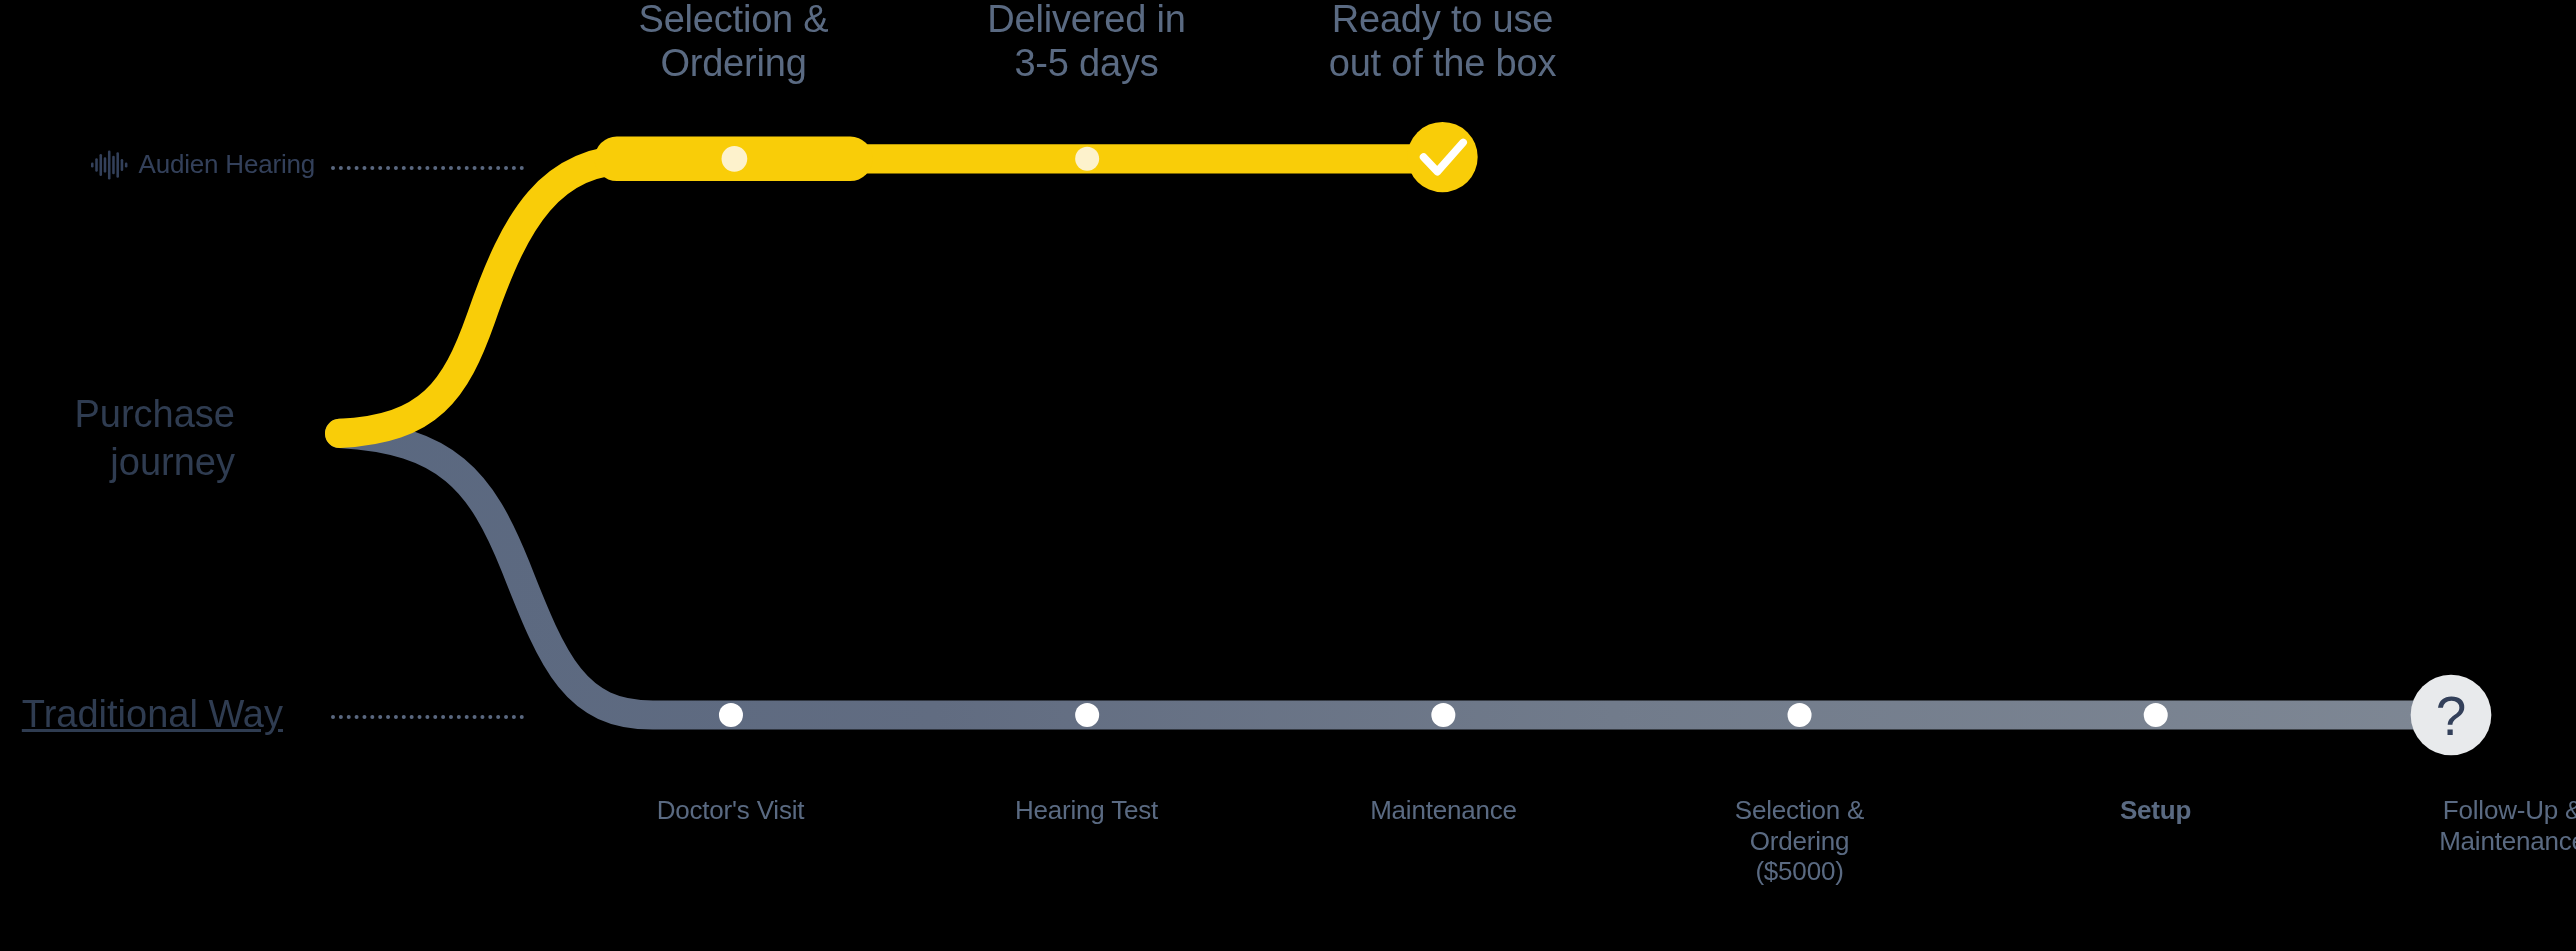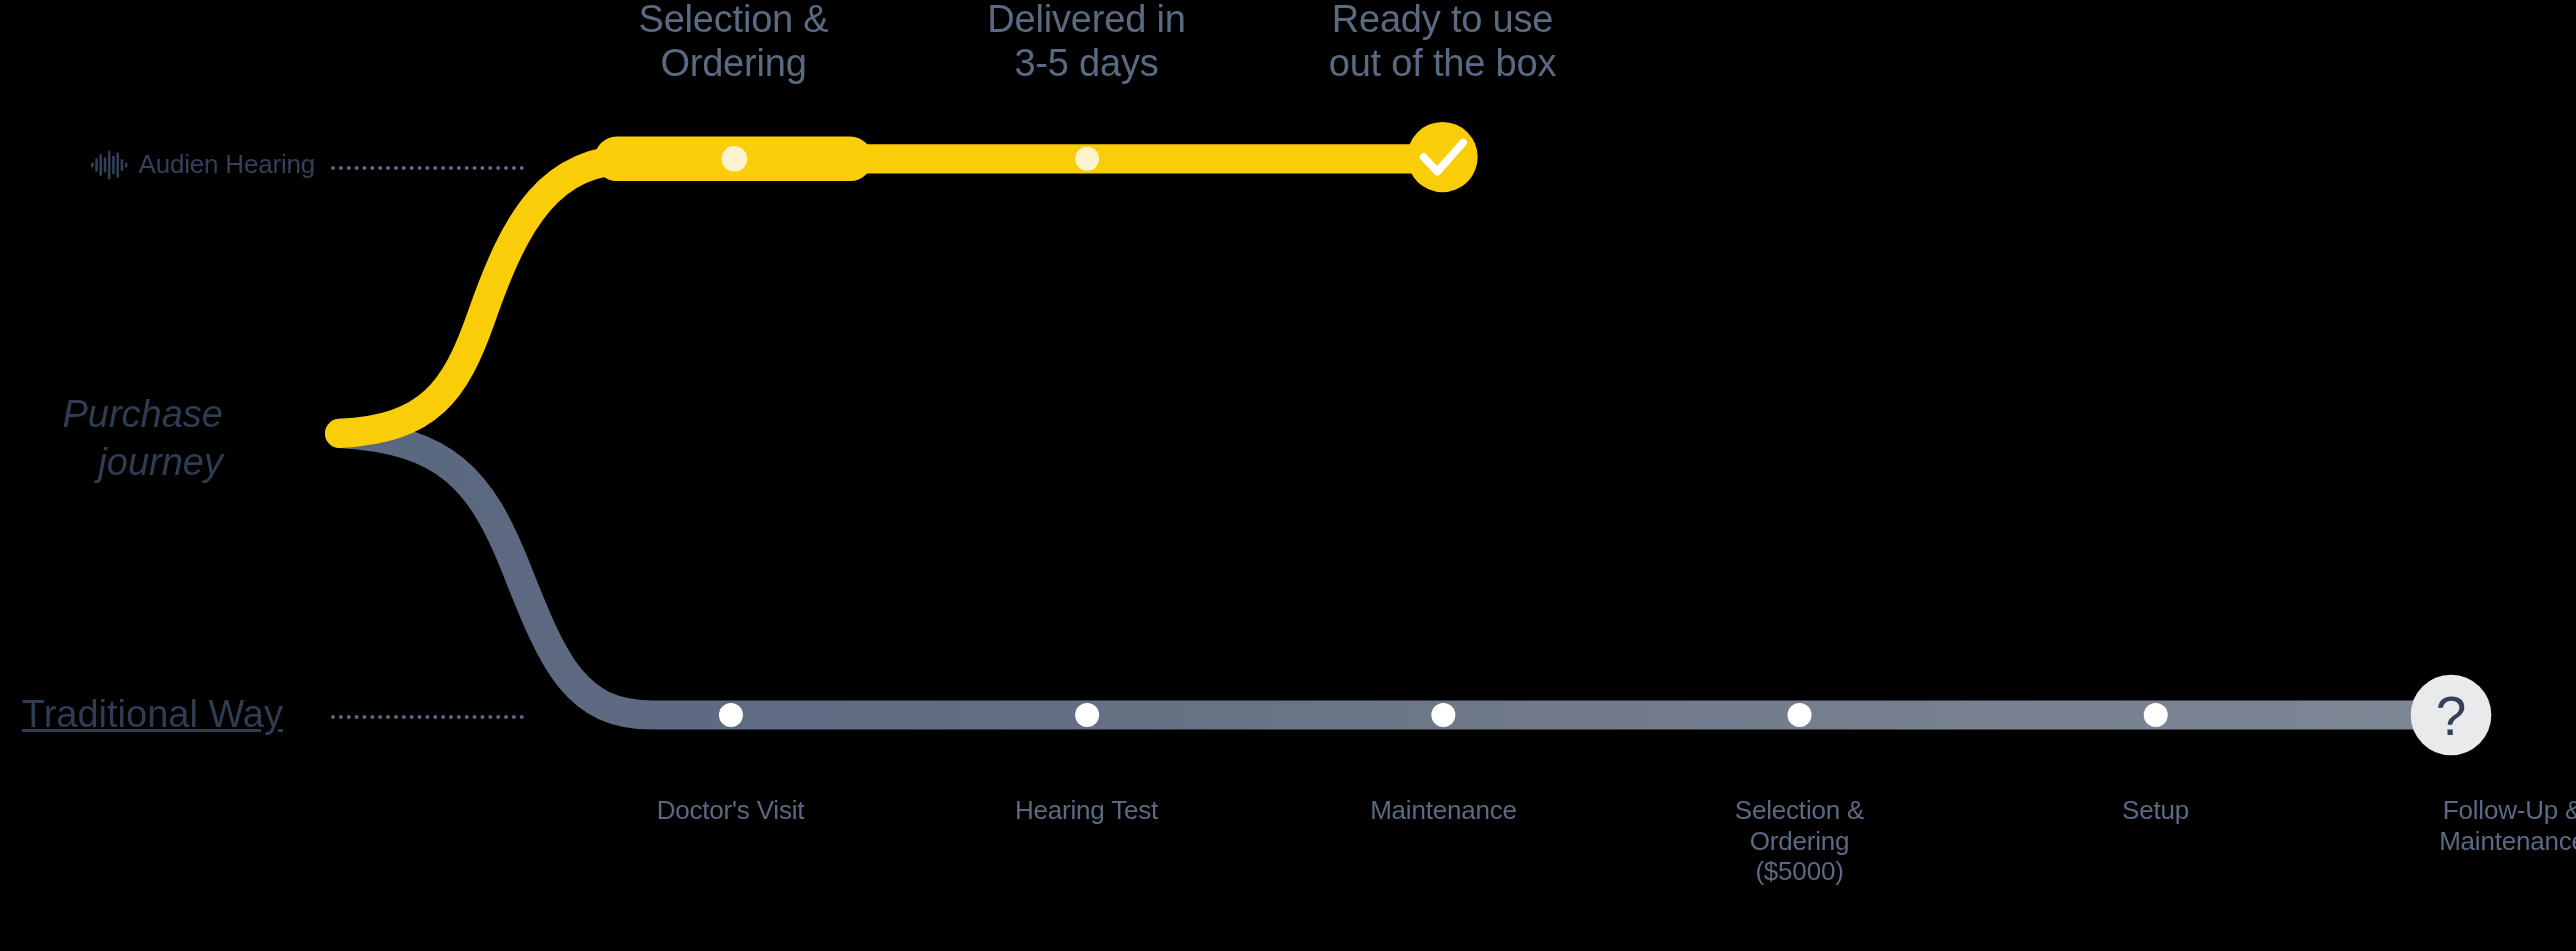--- a/index.html
+++ b/index.html
@@ -149,21 +149,21 @@
         <rect x="20" y="3" width="3" height="34" rx="1.5"></rect>
         <rect x="25" y="9" width="3" height="22" rx="1.5"></rect>
         <rect x="30" y="5" width="3" height="30" rx="1.5"></rect>
         <rect x="35" y="13" width="3" height="14" rx="1.5"></rect>
         <rect x="40" y="17" width="3" height="6" rx="1.5"></rect>
       </g>
     </svg>
     <span id="brand-name">Audien Hearing</span>
   </div>
 
-  <div class="row-label" style="left:0; top:391px; width:223px;font-style:italic;">Purchase
+  <div class="row-label" style="left:12px; top:391px; width:223px;">Purchase
 journey</div>
 
   <div class="row-label muted" style="left:0; top:691px; width:283px;text-decoration:underline;">Traditional Way</div>
 
   <div class="lbl lbl-top" style="left:519px; top:-3.4px; width:429px;">Selection &amp;
 Ordering</div>
 
   <div class="lbl lbl-top" style="left:872px; top:-3.4px; width:429px;">Delivered in
 3-5 days</div>
 
@@ -173,19 +173,19 @@
   <div class="lbl lbl-bottom" style="left:516px; top:795px; width:429px;">Doctor's Visit</div>
 
   <div class="lbl lbl-bottom" style="left:872px; top:795px; width:429px;">Hearing Test</div>
 
   <div class="lbl lbl-bottom" style="left:1229px; top:795px; width:429px;">Maintenance</div>
 
   <div class="lbl lbl-bottom" style="left:1585px; top:795px; width:429px;">Selection &amp;
 Ordering
 ($5000)</div>
 
-  <div class="lbl lbl-bottom" style="left:1941px; top:795px; width:429px;">Setup</div>
+  <div class="lbl lbl-bottom" style="left:1941px; top:795px; width:429px;font-weight:bold;">Setup</div>
 
   <div class="lbl lbl-bottom" style="left:2298px; top:795px; width:429px;">Follow-Up &amp;
 Maintenance</div>
 
 </div>
 
 
 </body></html>

